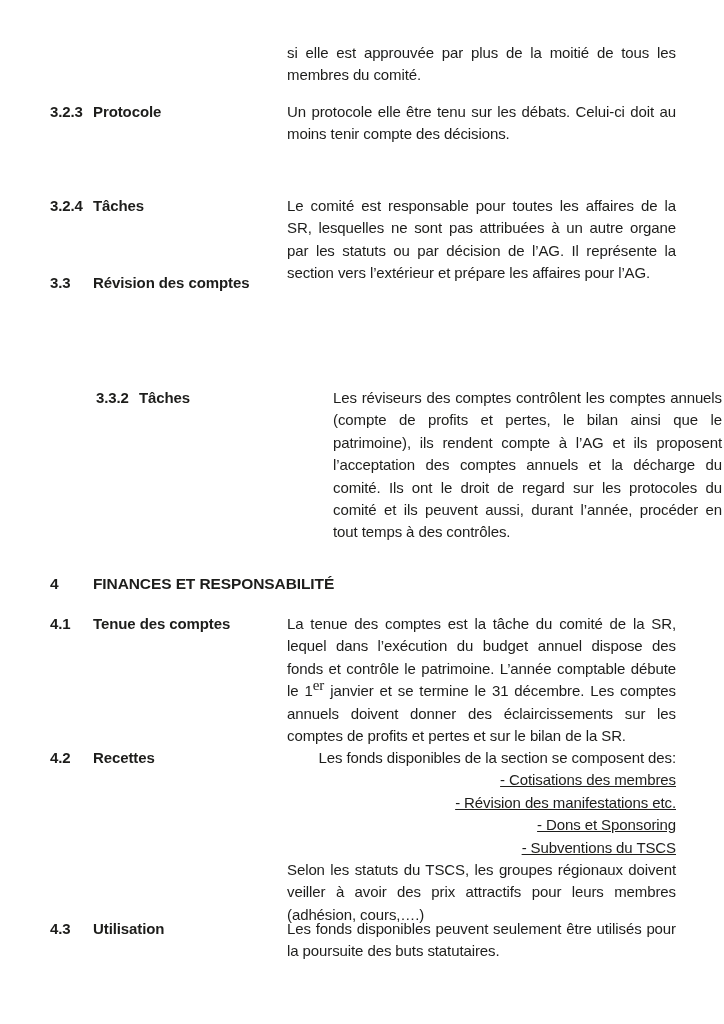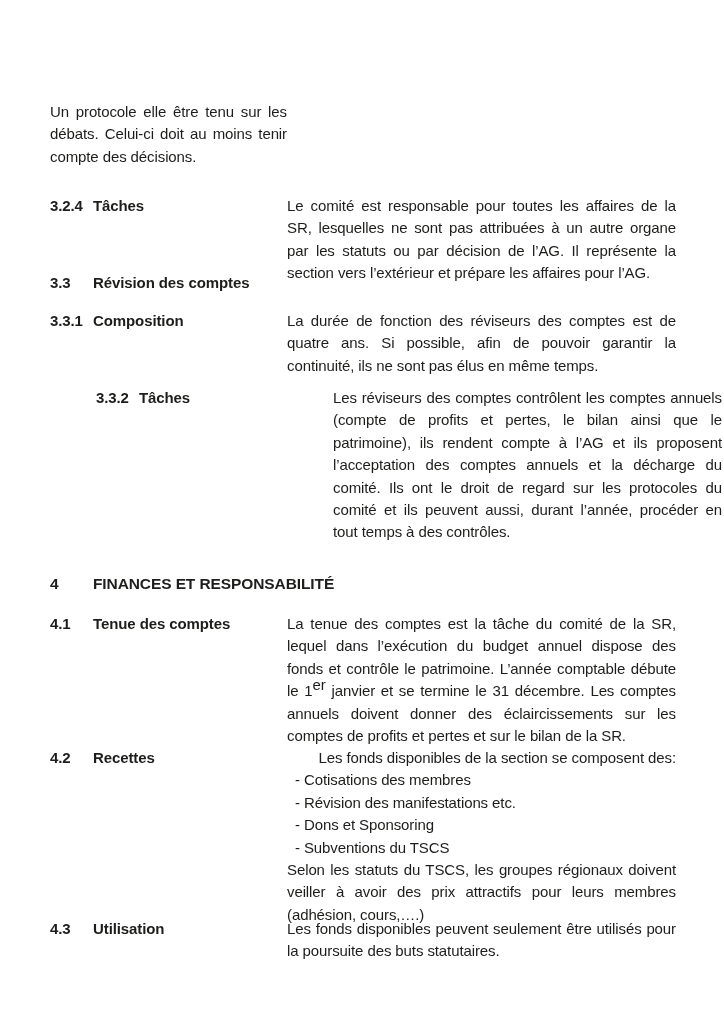--- a/index.html
+++ b/index.html
@@ -24,73 +24,78 @@
     align-items: start;
   }
   .label {
     display: grid;
     grid-template-columns: 43px 1fr;
     font-weight: 700;
   }
   .label .title { white-space: nowrap; }
   .section.major { font-size: 15.5px; }
   .body { text-align: justify; }
-  .list-item { padding-left: 8px; text-align: left; }
+  .list-item { padding-left: 8px; text-align: right; text-decoration: underline; }
   .intro-line { text-align: right; }
   sup.ord {
     font-size: 15px;
     line-height: 0;
     vertical-align: super;
     letter-spacing: 0;
+    font-family: Liberation Serif, serif;
   }
   
   .s0 { top: 42px; }
   .s1 { top: 101px; }
   .s2 { top: 155px; margin-top: 40px; }
   .s3 { top: 272px; }
   .s4 { top: 310px; }
   .s5 { top: 387px; margin-left: 46px; }
   .s6 { top: 573px; }
   .s7 { top: 613px; }
   .s8 { top: 747px; }
   .s9 { top: 918px; }
 </style>
 </head>
 <body>
 
 <div class="page">
 
+  <div class="section s0">
+    <div class="label">
+      <span class="num"></span>
+      <span class="title"></span>
+    </div>
+    <div class="body">si elle est approuvée par plus de la moitié de tous les membres du comité.</div>
+  </div>
 
   <div class="section s1">
+    <div class="label">
+      <span class="num">3.2.3</span>
+      <span class="title">Protocole</span>
+    </div>
     <div class="body">Un protocole elle être tenu sur les débats. Celui-ci doit au moins tenir compte des décisions.</div>
   </div>
 
   <div class="section s2">
     <div class="label">
       <span class="num">3.2.4</span>
       <span class="title">Tâches</span>
     </div>
     <div class="body">Le comité est responsable pour toutes les affaires de la SR, lesquelles ne sont pas attribuées à un autre organe par les statuts ou par décision de l’AG. Il représente la section vers l’extérieur et prépare les affaires pour l’AG.</div>
   </div>
 
   <div class="section s3">
     <div class="label">
       <span class="num">3.3</span>
       <span class="title">Révision des comptes</span>
     </div>
     <div class="body"></div>
   </div>
 
-  <div class="section s4">
-    <div class="label">
-      <span class="num">3.3.1</span>
-      <span class="title">Composition</span>
-    </div>
-    <div class="body">La durée de fonction des réviseurs des comptes est de quatre ans. Si possible, afin de pouvoir garantir la continuité, ils ne sont pas élus en même temps.</div>
-  </div>
 
   <div class="section s5">
     <div class="label">
       <span class="num">3.3.2</span>
       <span class="title">Tâches</span>
     </div>
     <div class="body">Les réviseurs des comptes contrôlent les comptes annuels (compte de profits et pertes, le bilan ainsi que le patrimoine), ils rendent compte à l’AG et ils proposent l’acceptation des comptes annuels et la décharge du comité. Ils ont le droit de regard sur les protocoles du comité et ils peuvent aussi, durant l’année, procéder en tout temps à des contrôles.</div>
   </div>
 
   <div class="section major s6">

